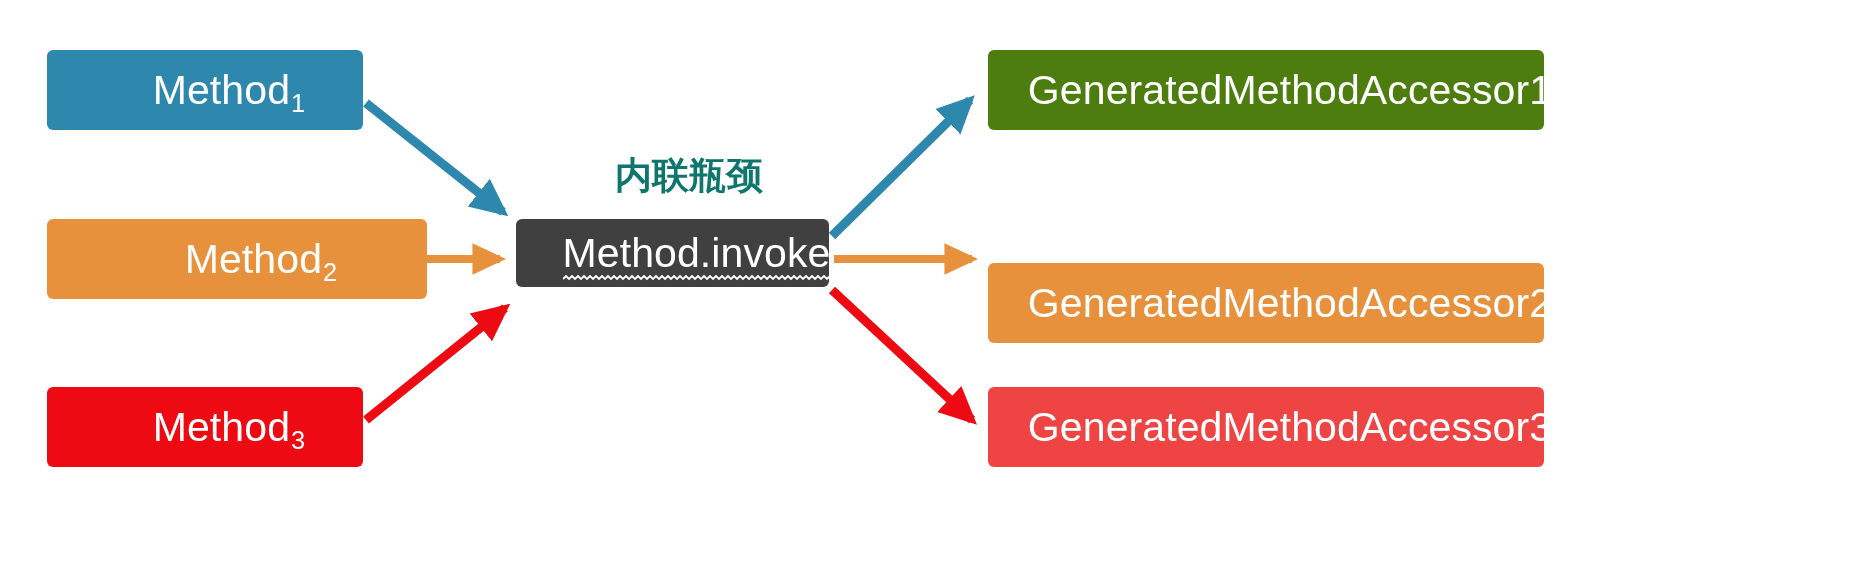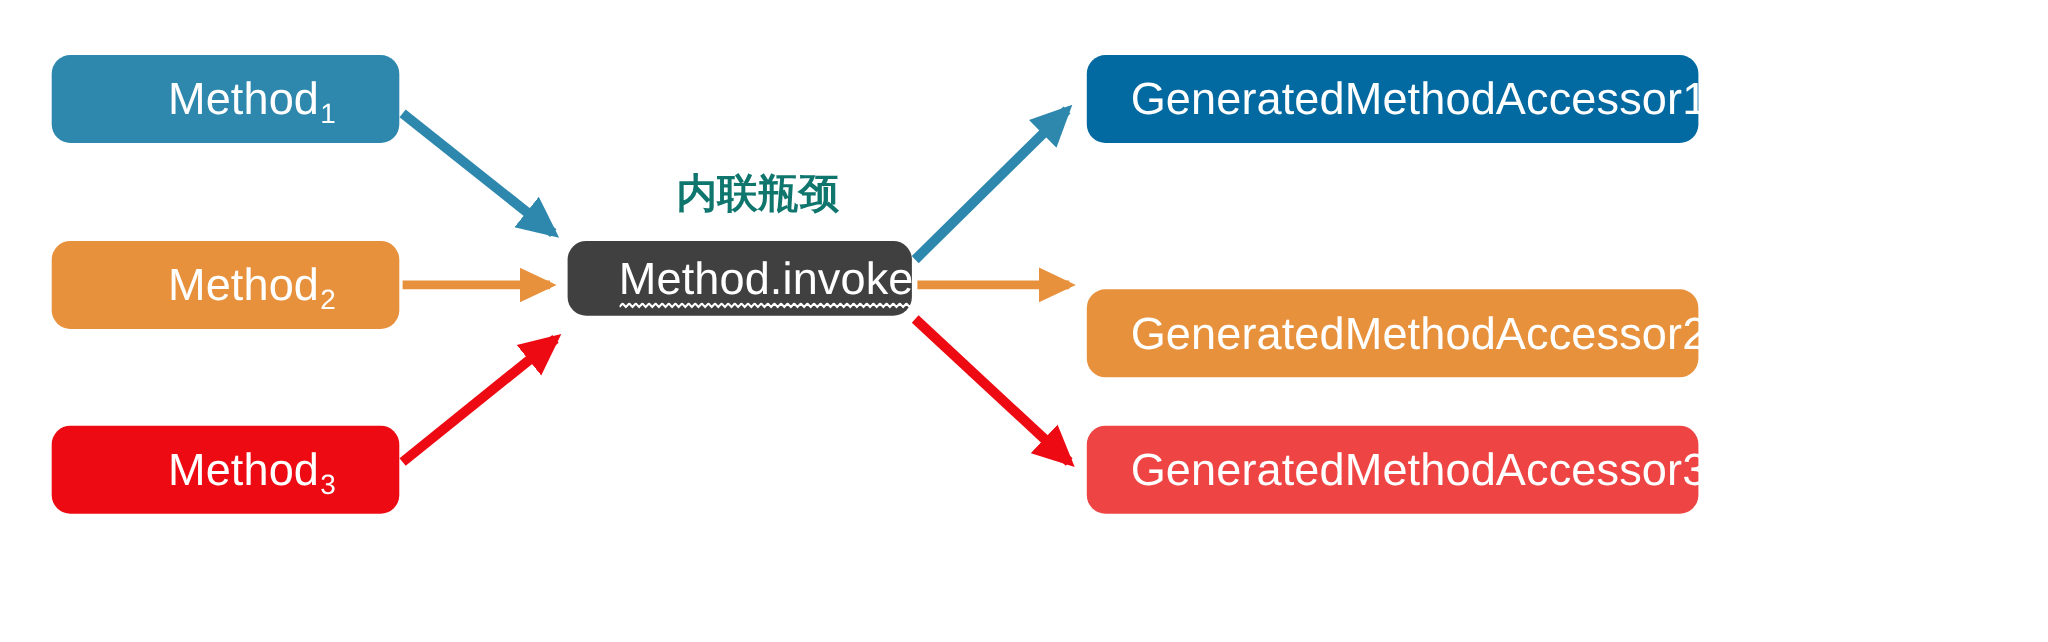--- a/index.html
+++ b/index.html
@@ -23,21 +23,21 @@
     top: 0;
     width: 1862px;
     height: 584px;
     pointer-events: none;
   }
   .node-box {
     position: absolute;
     display: flex;
     align-items: center;
     justify-content: center;
-    border-radius: 17px;
+    border-radius: 6px;
     color: #ffffff;
     box-sizing: border-box;
     white-space: nowrap;
     padding-left: 48px;
   }
   .node-label {
     font-size: 41px;
     font-weight: 400;
     line-height: 1;
     letter-spacing: 0.1px;
@@ -47,21 +47,21 @@
     font-size: 0.62em;
     line-height: 0;
     vertical-align: baseline;
     position: relative;
     top: 0.33em;
     padding-left: 1px;
   }
 
   
   #node-method-1 { left: 47px;  top: 50px;  width: 316px; height: 80px;  background: #2E88AE; }
-  #node-method-2 { left: 47px;  top: 219px; width: 316px; height: 80px;  background: #E8913C; }
+  #node-method-2 { left: 47px;  top: 219px; width: 380px; height: 80px;  background: #E8913C; }
   #node-method-3 { left: 47px;  top: 387px; width: 316px; height: 80px;  background: #ED0A12; }
 
   
   #node-method-invoke {
     left: 516px; top: 219px; width: 313px; height: 68px;
     background: #404040;
   }
   .squiggle-text {
     position: relative;
     display: inline-block;
@@ -70,21 +70,21 @@
     position: absolute;
     left: 0;
     right: 0;
     bottom: -7px;
     height: 6px;
     overflow: hidden;
   }
   .squiggle-underline svg { display: block; }
 
   
-  #node-accessor-1 { left: 988px; top: 50px;  width: 556px; height: 80px;  background: #0369a1; }
+  #node-accessor-1 { left: 988px; top: 50px;  width: 556px; height: 80px;  background: #4d7c0f; }
   #node-accessor-2 { left: 988px; top: 219px; width: 556px; height: 80px;  background: #E8913C; margin-top: 44px; }
   #node-accessor-3 { left: 988px; top: 387px; width: 556px; height: 80px;  background: #ef4444; }
   #node-accessor-1 .node-label,
   #node-accessor-2 .node-label,
   #node-accessor-3 .node-label { font-size: 41px; }
 
   
   #bottleneck-annotation {
     position: absolute;
     left: 589px;

